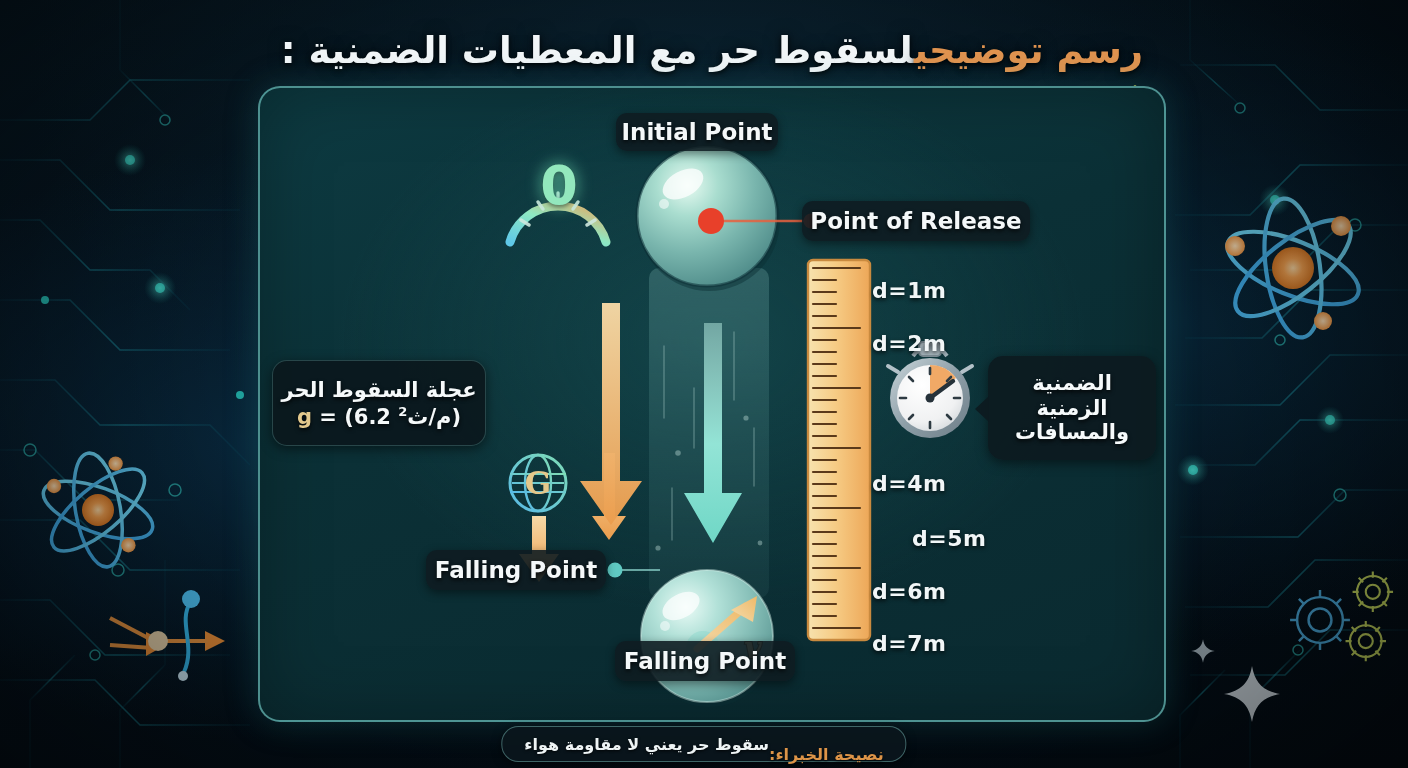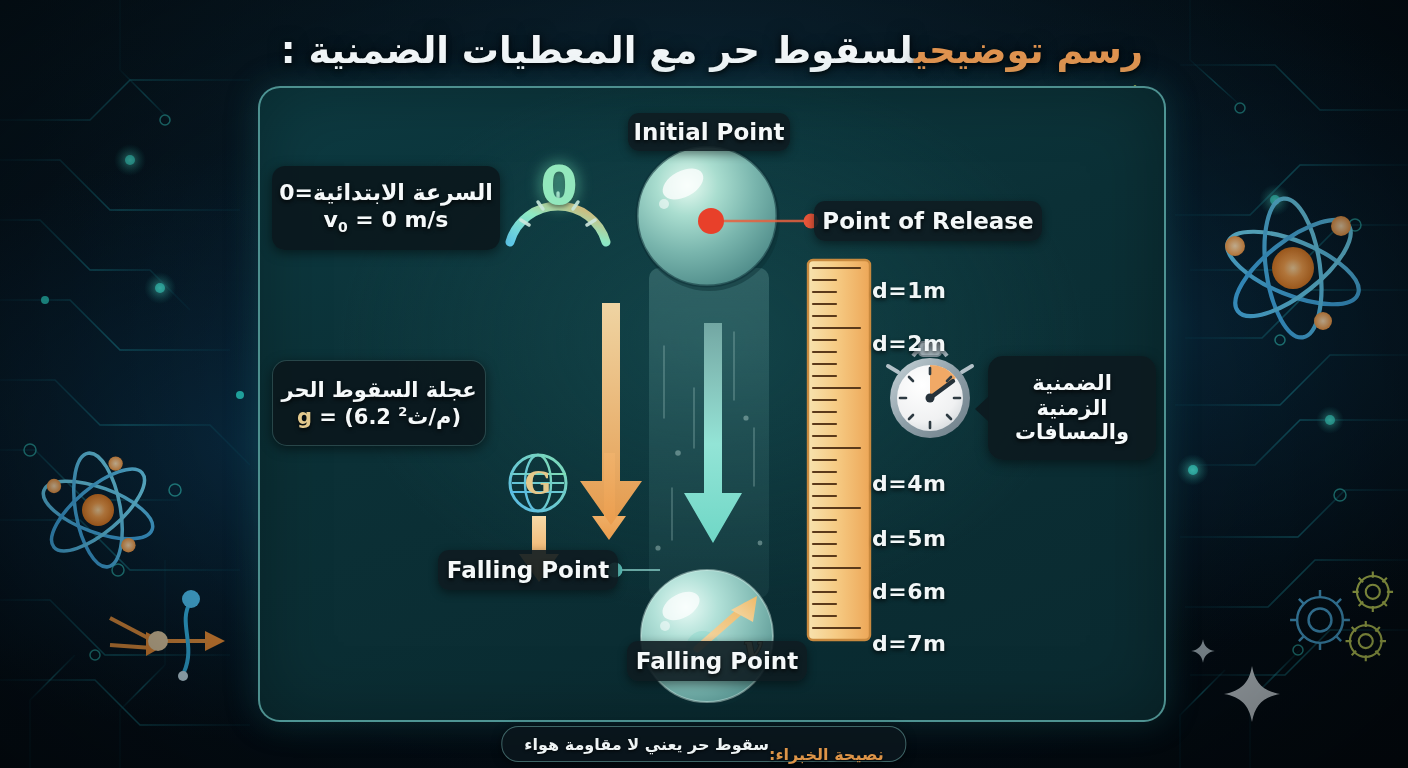--- a/index.html
+++ b/index.html
@@ -58,21 +58,20 @@
   .chip{
     position:absolute;
     background:rgba(14,28,33,.90);
     border-radius:11px;
     color:#f4f8f9;
     font-weight:bold;
     text-shadow:0 2px 4px rgba(0,0,0,.8);
     display:flex;align-items:center;justify-content:center;
     box-shadow:0 3px 10px rgba(0,0,0,.45);
     white-space:nowrap;
-    margin-left:12px;
   }
   #chip-initial-point{left:356px;top:25px;width:162px;height:38px;font-size:23px;}
   #chip-point-release{left:542px;top:113px;width:228px;height:40px;font-size:23px;}
   #chip-falling-left{left:166px;top:462px;width:180px;height:40px;font-size:23px;}
   #chip-falling-bottom{left:355px;top:553px;width:180px;height:40px;font-size:23px;}
 
   
   #box-velocity{
     position:absolute;left:12px;top:78px;width:228px;height:84px;
     background:rgba(11,24,29,.93);
@@ -544,44 +543,40 @@
         <path d="M0 0 L23 -17" stroke="#26323a" stroke-width="4.4" stroke-linecap="round"></path>
         <circle r="4.5" fill="#26323a"></circle>
       </g>
     </svg>
 
     <div class="chip" id="chip-initial-point">Initial Point</div>
     <div class="chip" id="chip-point-release">Point of Release</div>
     <div class="chip" id="chip-falling-left">Falling Point</div>
     <div class="chip" id="chip-falling-bottom">Falling Point</div>
 
-    <div id="box-velocity">
-      <div class="ar">السرعة الابتدائية=0</div>
-      <div class="lat"><span>v</span><sub>0</sub><span> = 0 m/s</span></div>
-    </div>
     <div style="position:absolute;left:269px;top:62px;width:60px;height:70px;display:flex;
                 align-items:center;justify-content:center;font-size:54px;font-weight:bold;
                 color:#93e8bd;text-shadow:0 0 16px rgba(120,235,190,.75),0 2px 4px rgba(0,0,0,.6);">0</div>
 
     <div id="box-gravity">
       <div class="ln">عجلة السقوط الحر</div>
       <div class="ln" style="direction:ltr;"><span class="gsym">g</span><span> = (6.2 م/ث</span><sup>2</sup><span>)</span></div>
     </div>
 
     <div id="bubble-measure">
       <div class="tail"></div>
       <div class="ln">الضمنية</div>
       <div class="ln">الزمنية</div>
       <div class="ln">والمسافات</div>
     </div>
 
     <div class="ruler-label" style="top:190px;">d=1m</div>
     <div class="ruler-label" style="top:243px;">d=2m</div>
     <div class="ruler-label" style="top:383px;">d=4m</div>
-    <div class="ruler-label" style="top:438px;">d=5m</div>
+    <div class="ruler-label" style="top:438px;padding-left:40px;">d=5m</div>
     <div class="ruler-label" style="top:491px;">d=6m</div>
     <div class="ruler-label" style="top:543px;">d=7m</div>
   </div>
 
   <div class="caption">
     <span class="accent">نصيحة الخبراء:</span>
       <span> سقوط حر يعني لا مقاومة هواء</span>
   </div>
 
 </div>

